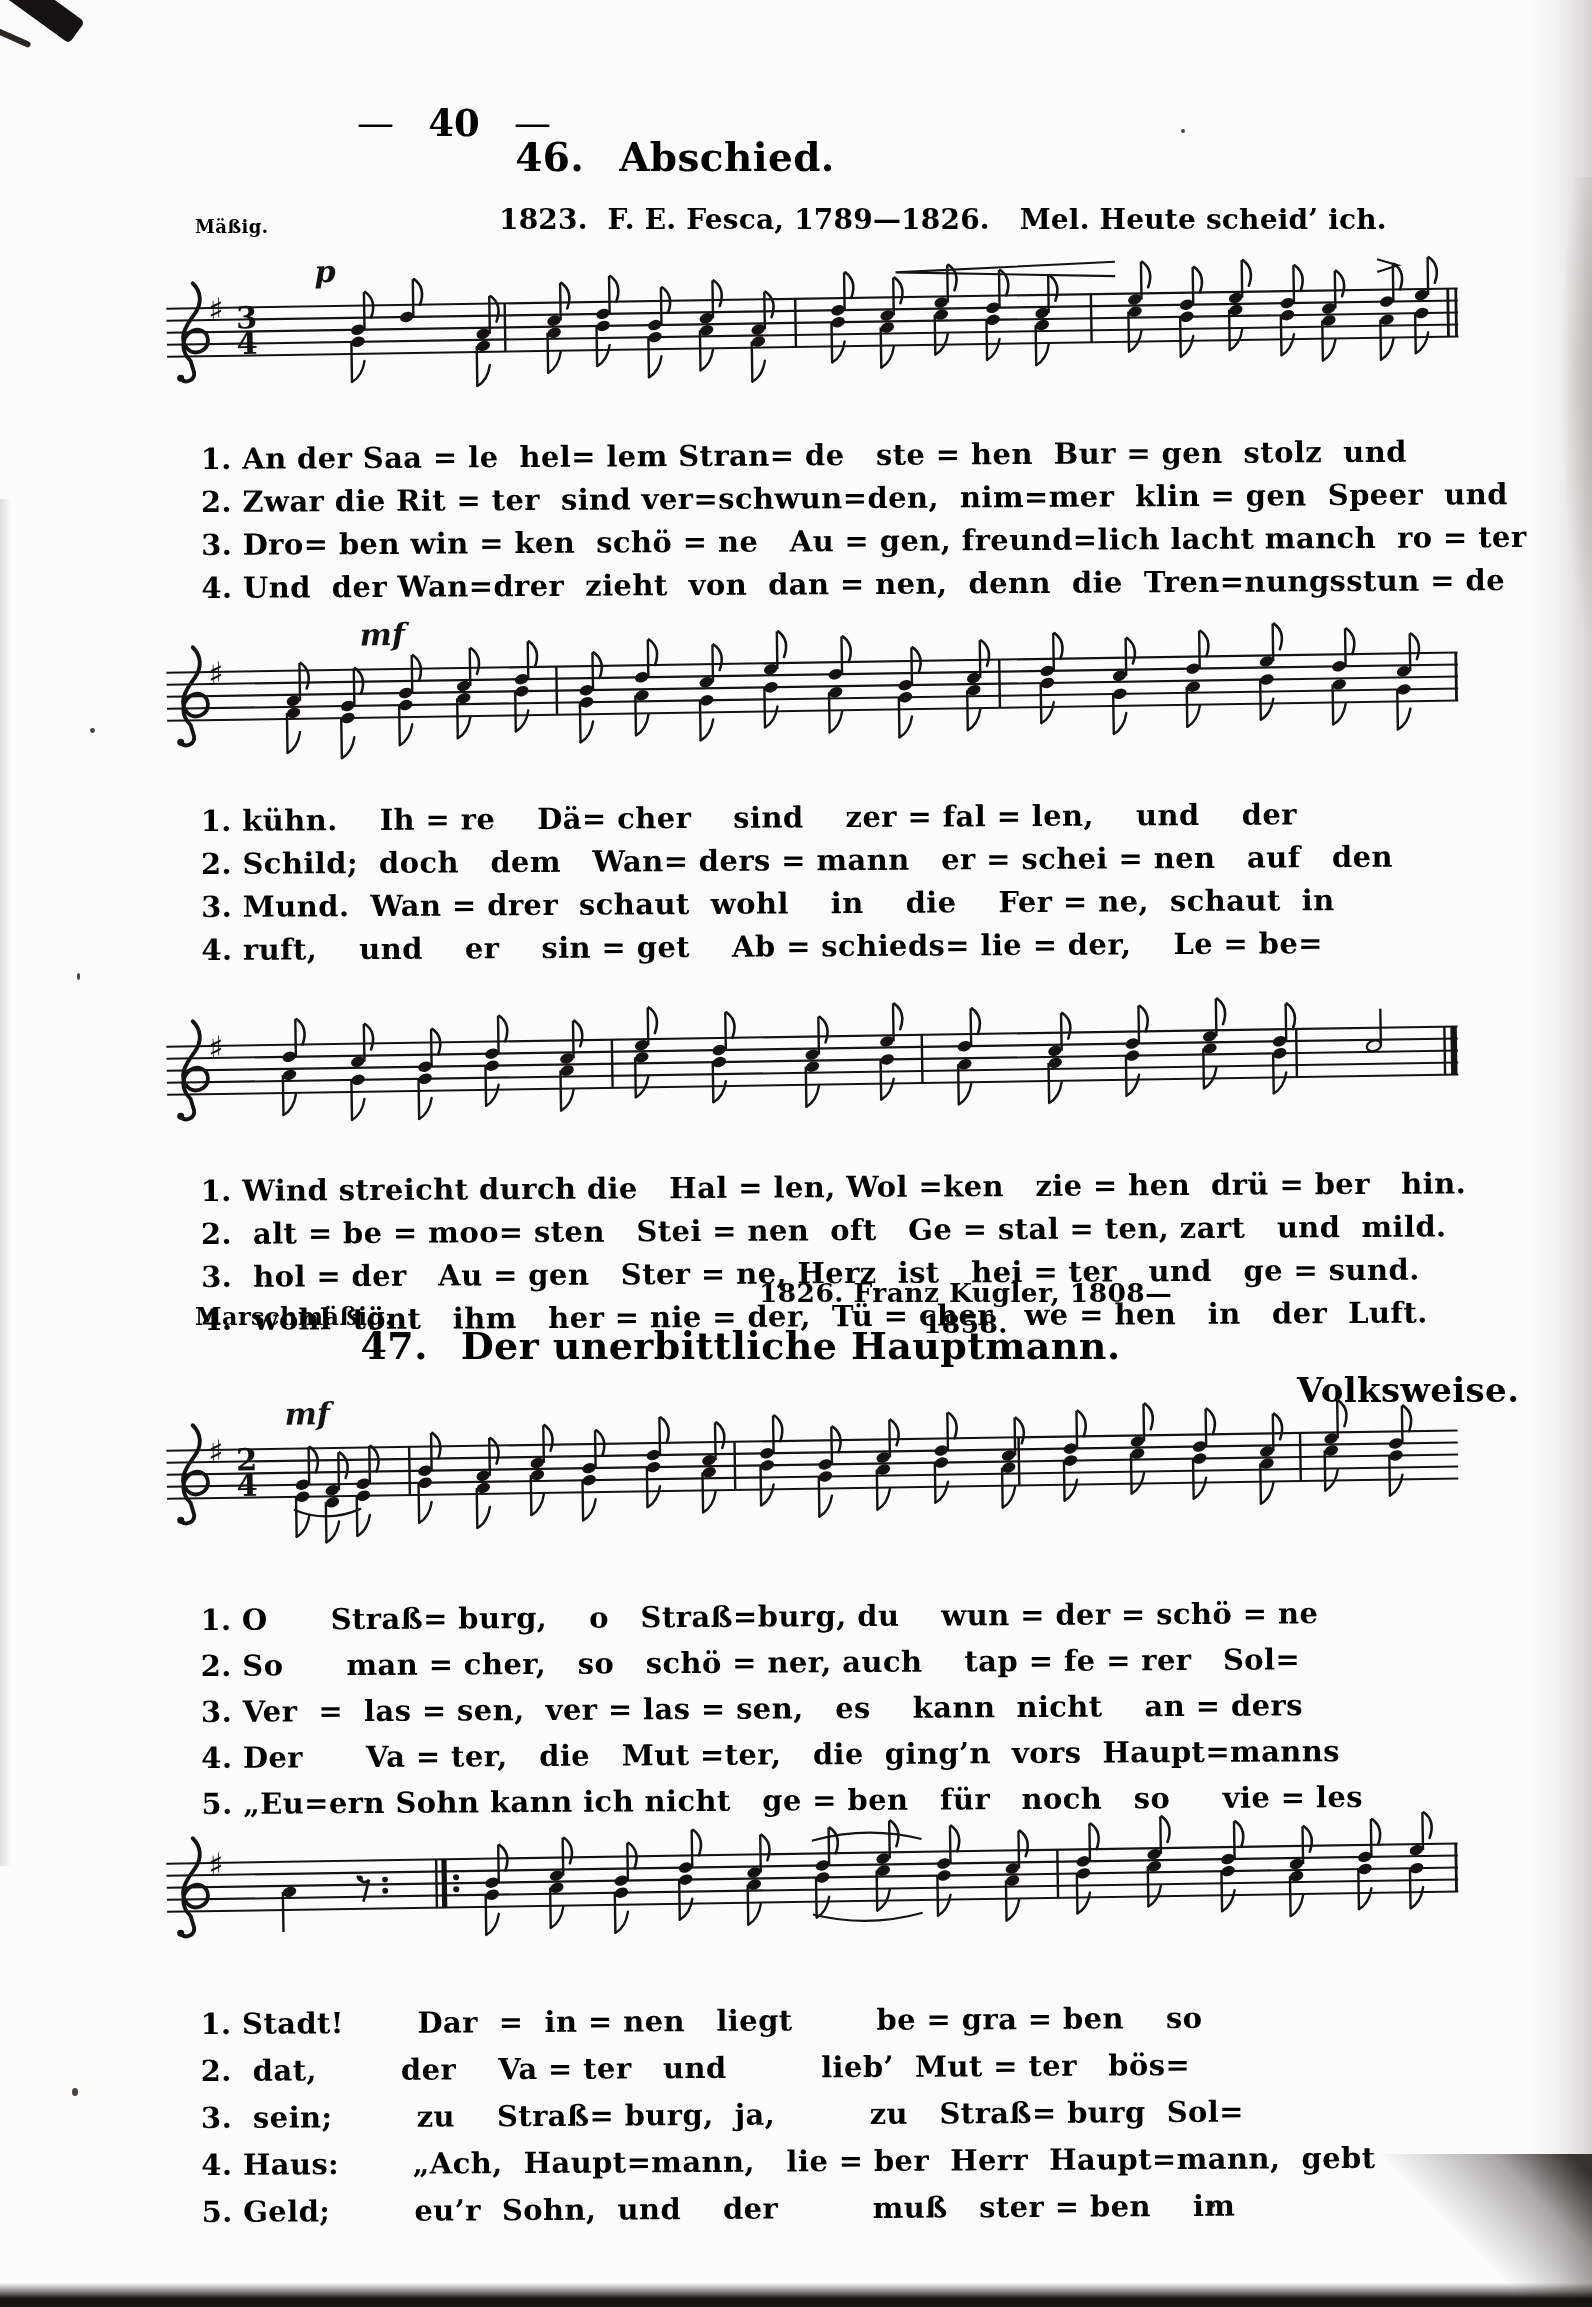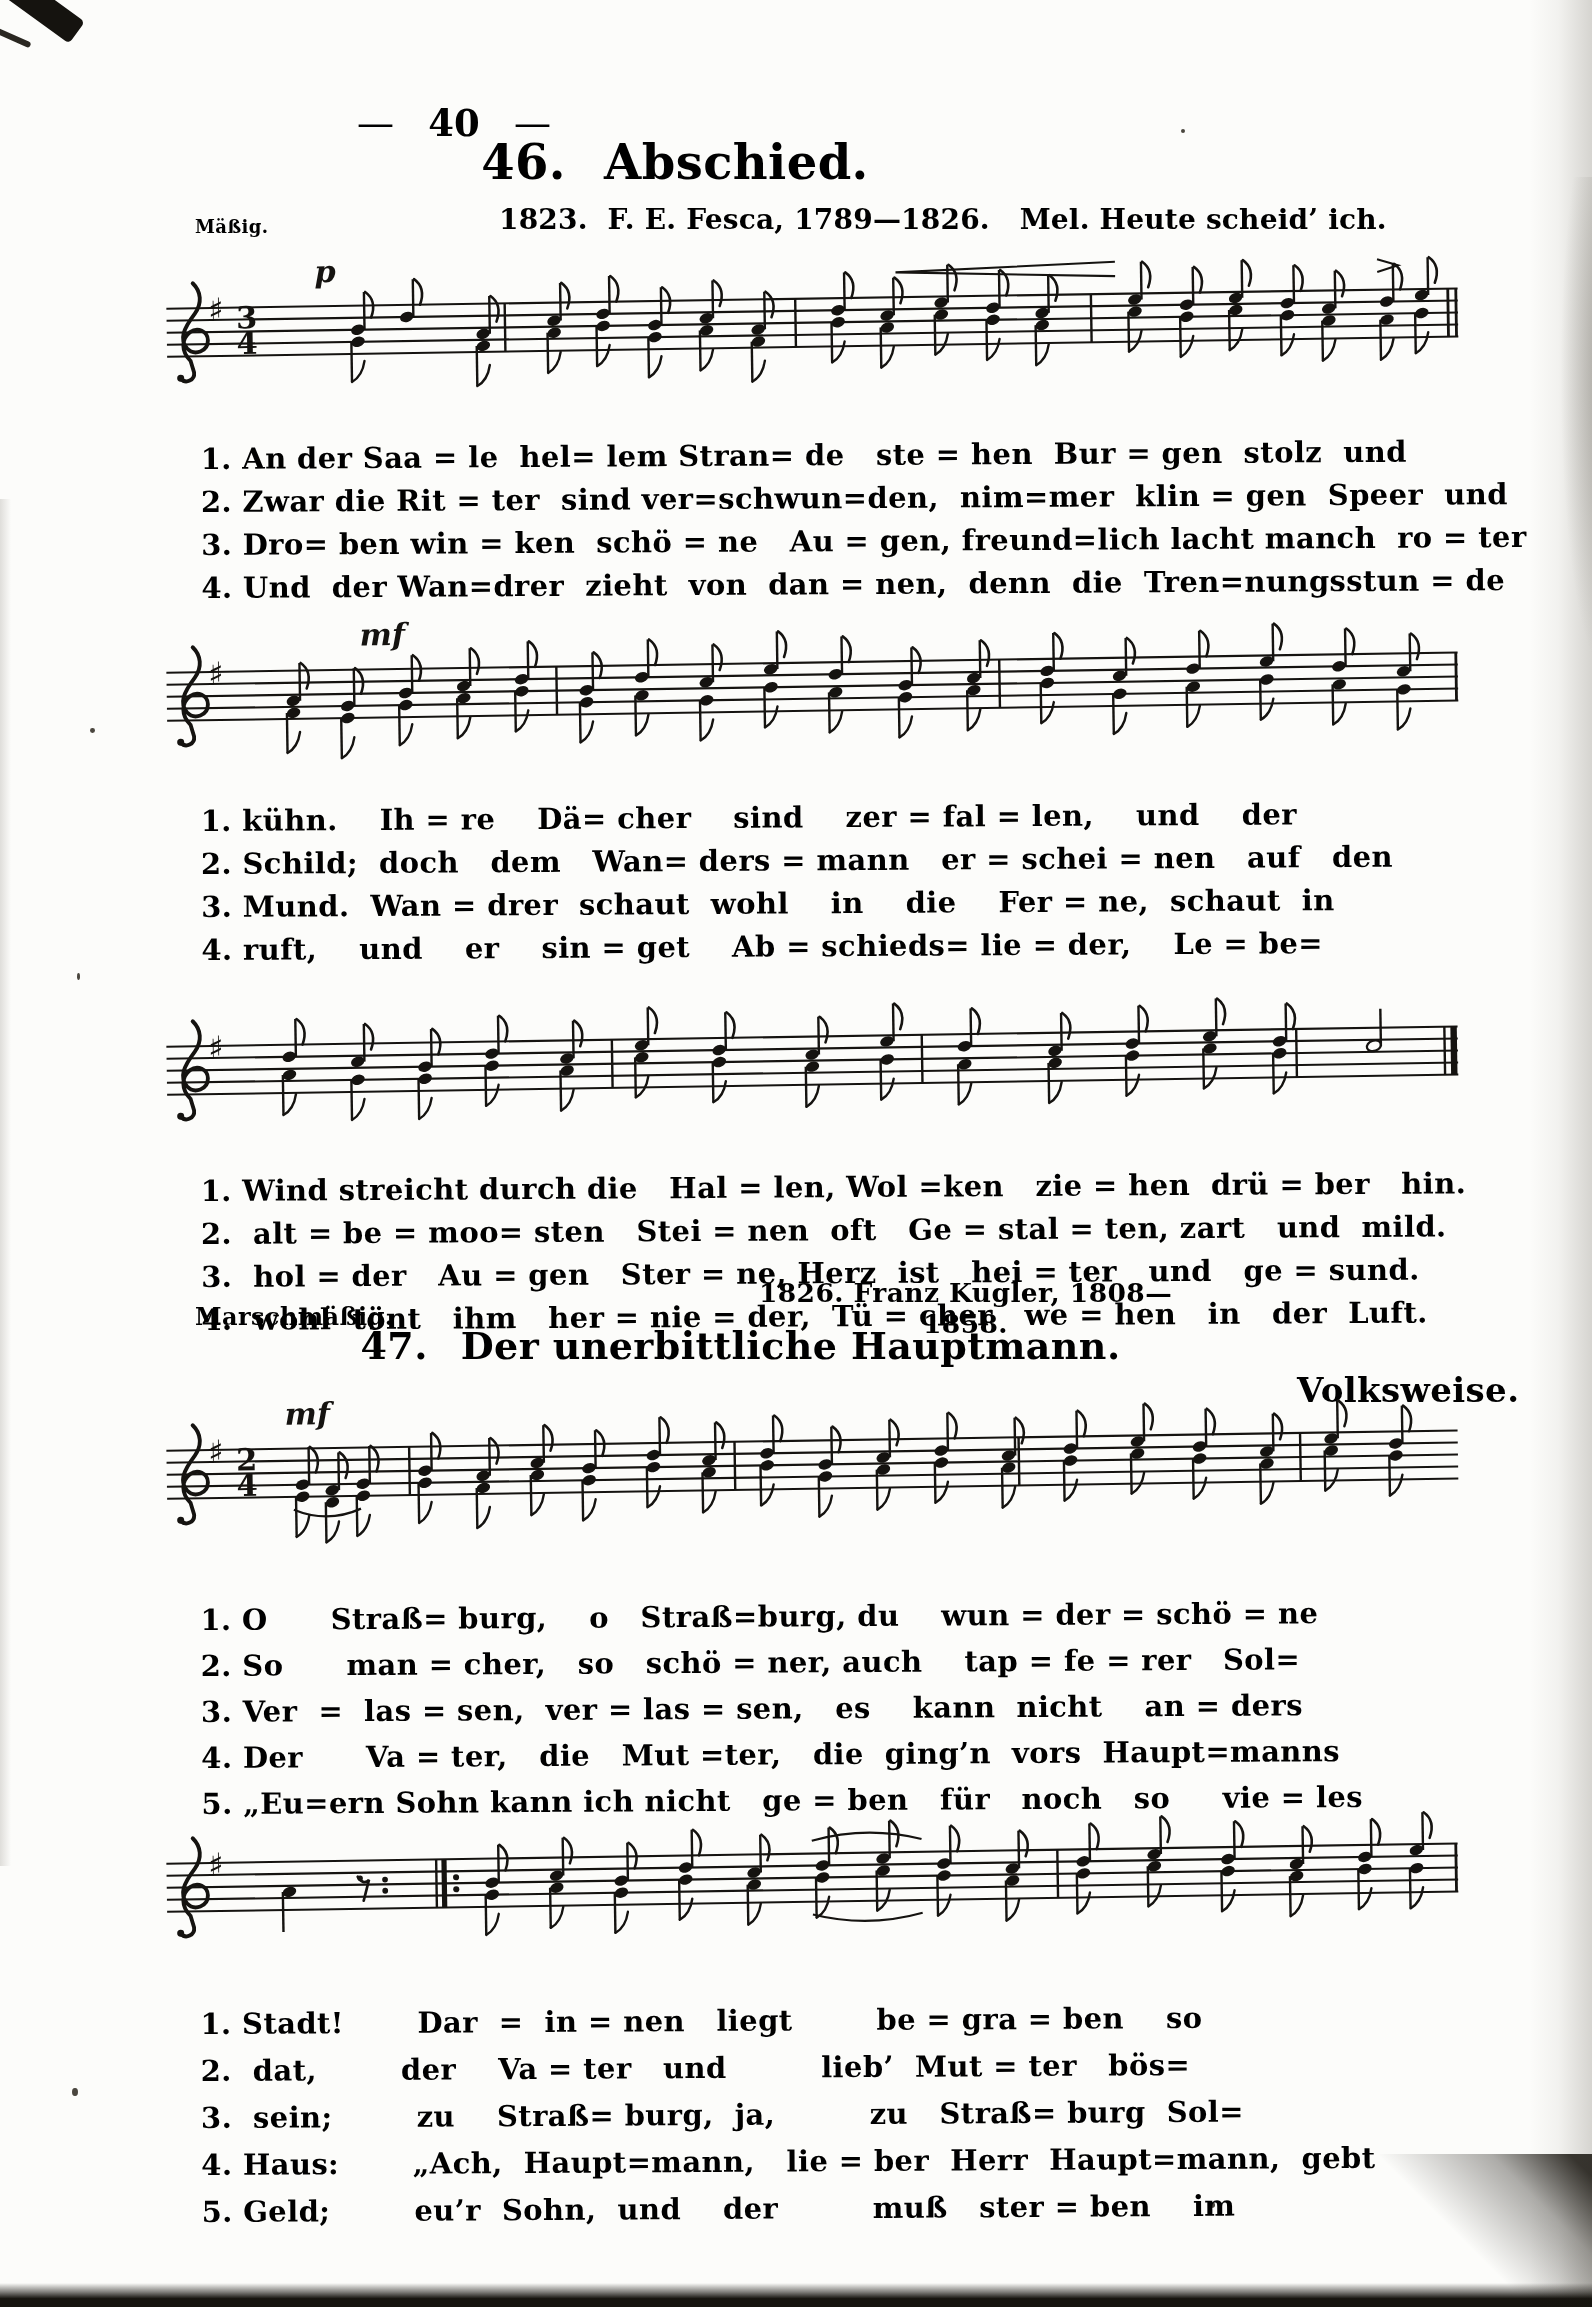--- a/index.html
+++ b/index.html
@@ -52,21 +52,21 @@
   <div class="speck" style="top:2088px;left:72px;width:5.6px;height:8px;"></div>
   <div class="speck" style="top:129px;left:1181px;width:4px;height:4px;"></div>
   <div class="speck" style="top:2202px;left:1208px;width:7.2px;height:5.6px;"></div>
 
   <div class="abs center" style="top:101px;left:253px;width:402px;font-size:37px;">
     <span>—</span>
     <span style="padding:0 22.5px;font-weight:bold;">40</span>
     <span>—</span>
   </div>
 
-  <div class="abs center fraktur" style="top:134px;left:273px;width:804px;font-size:48px;">
+  <div class="abs center fraktur" style="top:134px;left:273px;width:804px;font-size:39px;">
     <span>46.</span>
     <span style="padding-left:21px;">Abschied.</span>
   </div>
 
   <div class="abs fraktur" style="top:216px;left:195px;font-size:18px;">Mäßig.</div>
   <div class="abs fraktur pre" style="top:203px;left:499px;font-size:28px;letter-spacing:0.2px;">1823.  F. E. Fesca, 1789—1826.   Mel. Heute scheid’ ich.</div>
 
   <div class="abs staff-wrap" style="top:259px;left:165px;"><svg viewBox="0 -62 1610 192" width="1295" height="154">
         <rect x="0" y="-1.3" width="1610" height="2.6" fill="#151310"></rect>
         <rect x="0" y="13.7" width="1610" height="2.6" fill="#151310"></rect>

